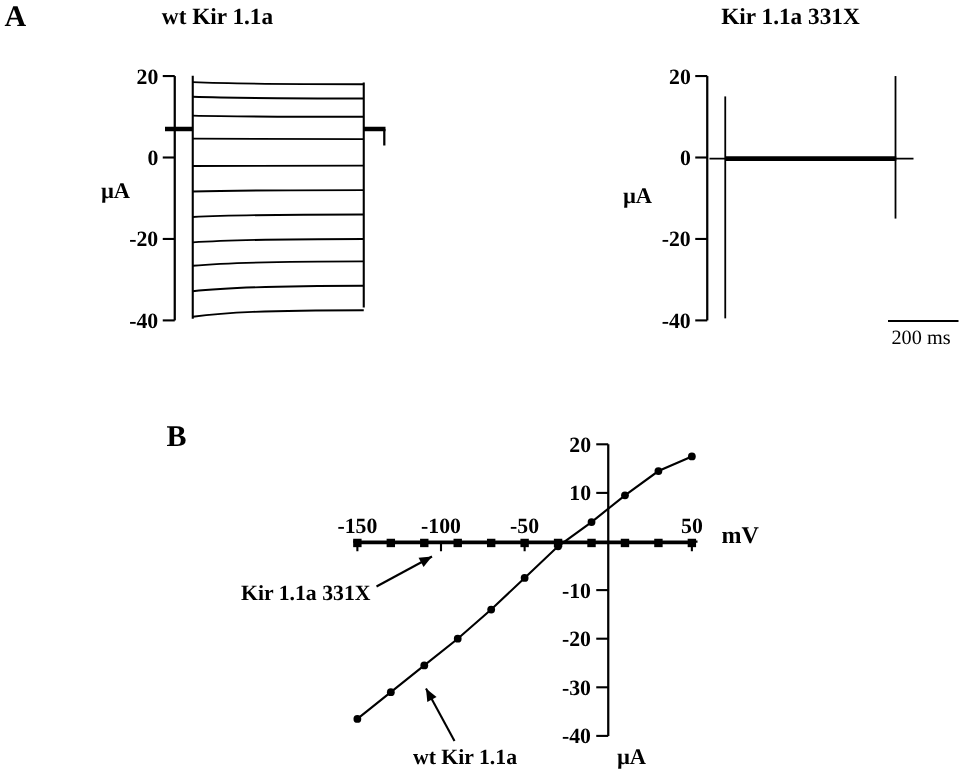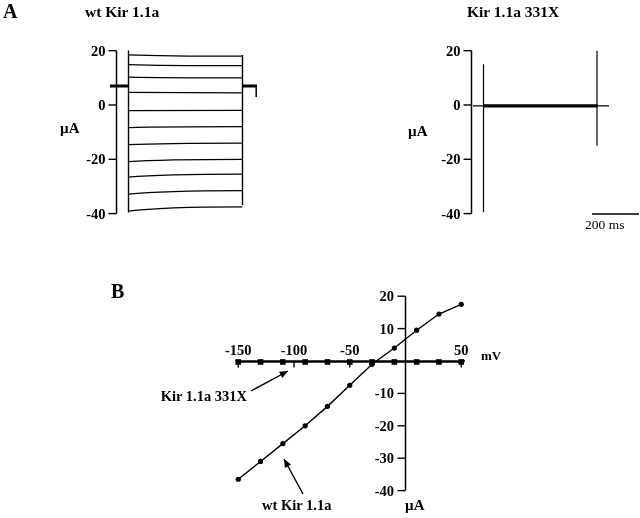--- a/index.html
+++ b/index.html
@@ -2,21 +2,21 @@
 <html><head>
 <meta charset="utf-8">
 <style>
   html,body{margin:0;padding:0;background:#ffffff;}
   .figure{
     position:relative;width:640px;height:518px;background:#ffffff;
     font-family:"Liberation Serif","DejaVu Serif",serif;color:#000;overflow:hidden;
   }
   .lbl{position:absolute;white-space:nowrap;line-height:1.1;}
   .bold{font-weight:bold;}
-  .center{}
+  .center{text-align:center;}
   .rightal{text-align:right;}
   #canvas{position:absolute;left:0;top:0;}
 </style>
 </head>
 <body>
 
 <div class="figure">
 
   <svg id="canvas" width="640" height="518" viewBox="0 0 640 518">
       <g>
@@ -123,21 +123,21 @@
   <div class="lbl bold center" style="left:467px;top:3px;width:120px;font-size:15.5px;">Kir 1.1a 331X</div>
 
   <div class="lbl bold center" style="left:60px;top:120px;width:34px;font-size:15px;">µA</div>
 
   <div class="lbl bold center" style="left:408px;top:123px;width:34px;font-size:15px;">µA</div>
 
   <div class="lbl center" style="left:585px;top:218px;width:58px;font-size:13.5px;">200 ms</div>
 
   <div class="lbl bold" style="left:111px;top:280px;font-size:20px;">B</div>
 
-  <div class="lbl bold" style="left:481px;top:349px;font-size:13px;">mV</div>
+  <div class="lbl bold" style="left:481px;top:349px;font-size:16px;">mV</div>
 
   <div class="lbl bold center" style="left:405px;top:497px;width:32px;font-size:15px;">µA</div>
 
   <div class="lbl bold rightal" style="left:148px;top:389px;width:99px;font-size:14.5px;">Kir 1.1a 331X</div>
 
   <div class="lbl bold center" style="left:262px;top:498px;width:96px;font-size:14.5px;">wt Kir 1.1a</div>
 
 </div>
 
 </body></html>

